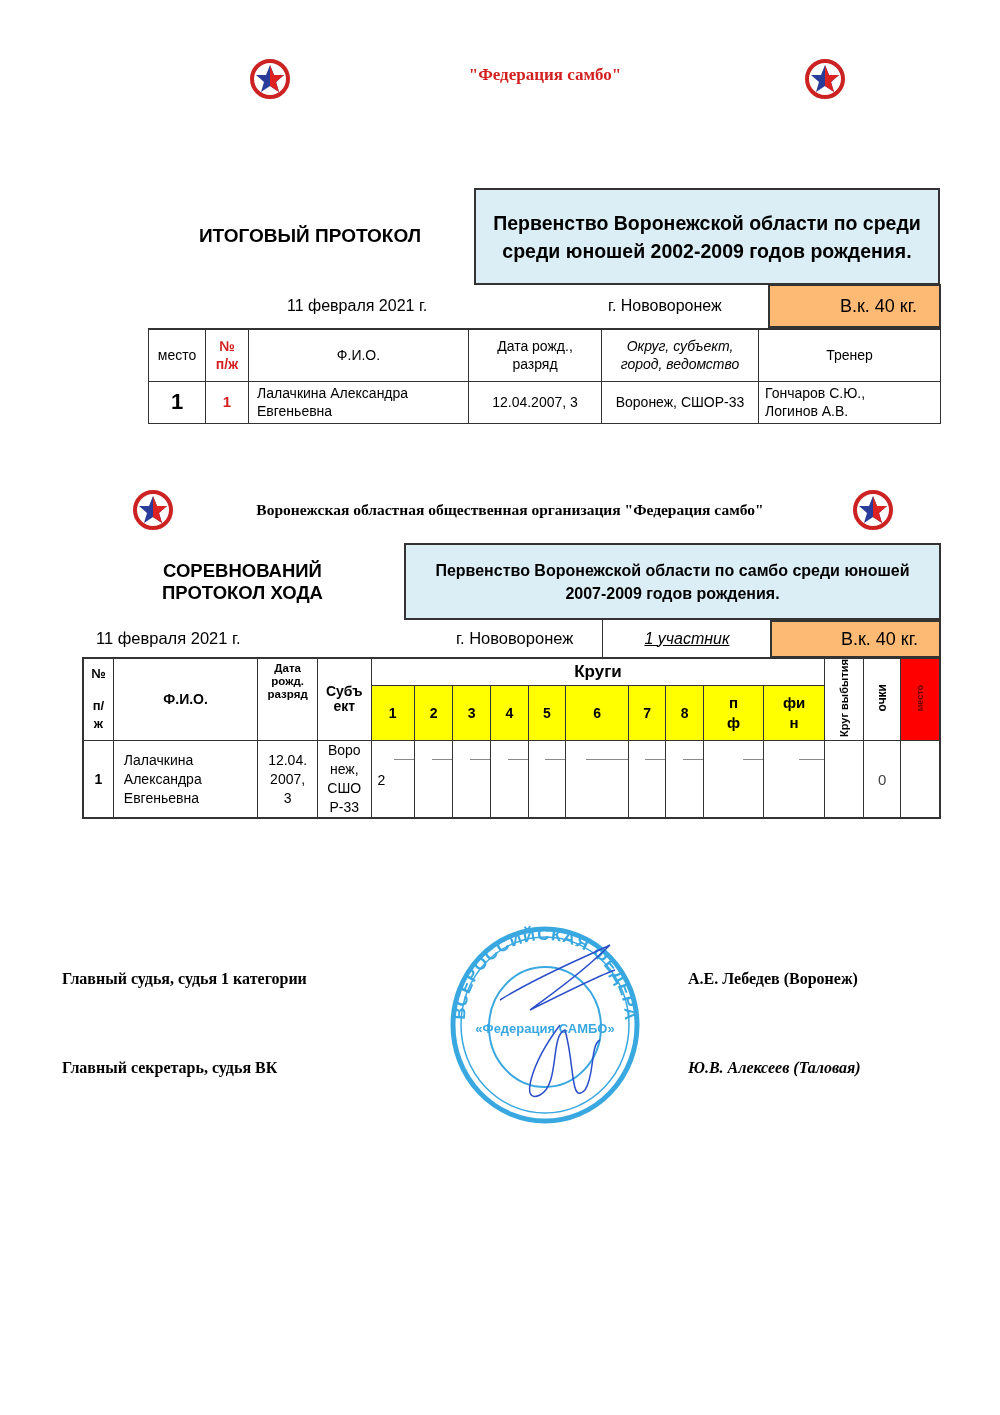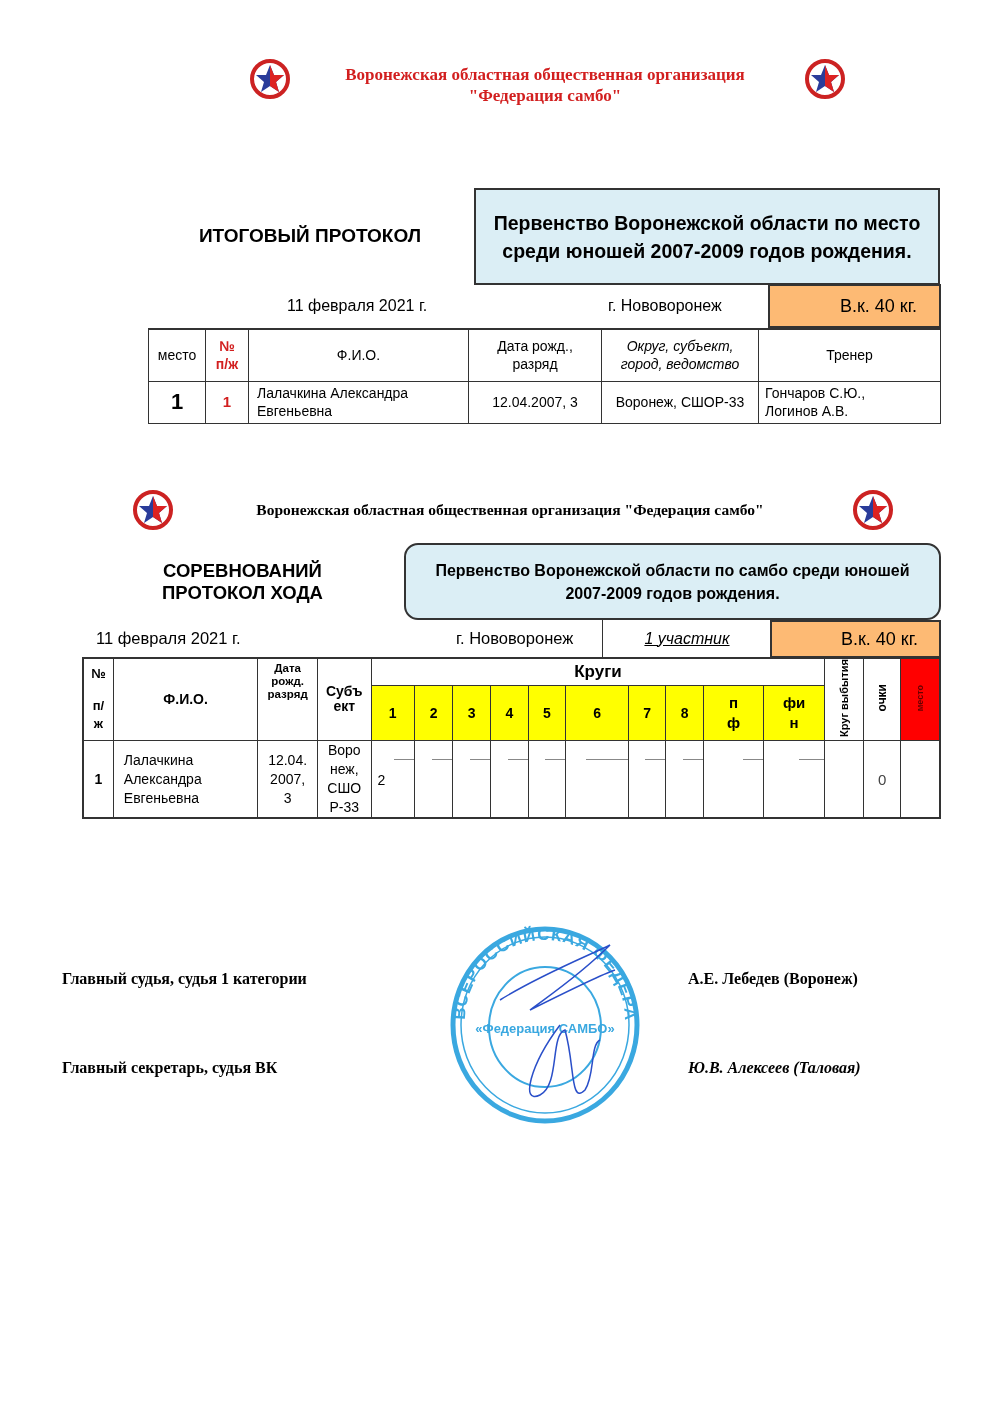--- a/index.html
+++ b/index.html
@@ -29,29 +29,28 @@
   <circle cx="20" cy="20" r="18" fill="#fff" stroke="#c22" stroke-width="4"></circle>
   <polygon points="20,6 24,16 34,16 26,23 29,33 20,27 11,33 14,23 6,16 16,16" fill="#2a3c9a"></polygon>
   <polygon points="20,6 24,16 34,16 26,23 29,33 20,27" fill="#d22"></polygon>
 </svg>
 <svg class="logo" style="left:805px;top:59px;" viewBox="0 0 40 40">
   <circle cx="20" cy="20" r="18" fill="#fff" stroke="#c22" stroke-width="4"></circle>
   <polygon points="20,6 24,16 34,16 26,23 29,33 20,27 11,33 14,23 6,16 16,16" fill="#2a3c9a"></polygon>
   <polygon points="20,6 24,16 34,16 26,23 29,33 20,27" fill="#d22"></polygon>
 </svg>
 <div class="abs serif org-red" style="left:300px;top:64px;width:490px;">
-  <div>Воронежская областная общественная организация</div>
   <div>"Федерация самбо"</div>
 </div>
 
 <div class="abs title" style="left:150px;top:225px;width:320px;">ИТОГОВЫЙ ПРОТОКОЛ</div>
 <div class="abs event-box" style="left:474px;top:188px;width:466px;height:97px;font-size:19.5px;line-height:28px;">
   <div>
-    <div>Первенство Воронежской области по место</div>
-    <div>среди юношей  2007-2009 годов рождения.</div>
+    <div>Первенство Воронежской области по среди</div>
+    <div>среди юношей  2002-2009 годов рождения.</div>
   </div>
 </div>
 <div class="abs" style="left:287px;top:297px;font-size:16px;">11 февраля 2021 г.</div>
 <div class="abs" style="left:608px;top:297px;font-size:16px;">г. Нововоронеж</div>
 <div class="abs wcat" style="left:768px;top:284px;width:173px;height:44px;">В.к. 40 кг.</div>
 
 <table class="abs t1" style="left:148px;top:328px;width:793px;border-top:2px solid #333;">
   <tbody>
       <tr style="height:52px;">
     <td style="width:50px;">место</td>
@@ -96,21 +95,21 @@
   <circle cx="20" cy="20" r="18" fill="#fff" stroke="#c22" stroke-width="4"></circle>
   <polygon points="20,6 24,16 34,16 26,23 29,33 20,27 11,33 14,23 6,16 16,16" fill="#2a3c9a"></polygon>
   <polygon points="20,6 24,16 34,16 26,23 29,33 20,27" fill="#d22"></polygon>
 </svg>
 <div class="abs serif org-black" style="left:180px;top:501px;width:660px;text-align:center;">Воронежская областная общественная организация "Федерация самбо"</div>
 
 <div class="abs title" style="left:110px;top:560px;width:265px;font-size:18.5px;">
   <div>СОРЕВНОВАНИЙ</div>
   <div>ПРОТОКОЛ ХОДА</div>
 </div>
-<div class="abs event-box" style="left:404px;top:543px;width:537px;height:77px;font-size:16px;line-height:23px;border-radius:14px;">
+<div class="abs event-box" style="left:404px;top:543px;width:537px;height:77px;font-size:16px;line-height:23px;">
   <div>
     <div>Первенство Воронежской области по самбо  среди юношей</div>
     <div>2007-2009 годов рождения.</div>
   </div>
 </div>
 <div class="abs" style="left:96px;top:629px;font-size:16.5px;">11 февраля 2021 г.</div>
 <div class="abs" style="left:456px;top:629px;font-size:16.5px;">г. Нововоронеж</div>
 <div class="abs" style="left:602px;top:620px;width:168px;height:37px;border-left:1px solid #333;display:flex;align-items:center;justify-content:center;font-style:italic;font-size:16px;text-decoration:underline;">1 участник</div>
 <div class="abs wcat" style="left:770px;top:620px;width:171px;height:38px;">В.к. 40 кг.</div>
 

